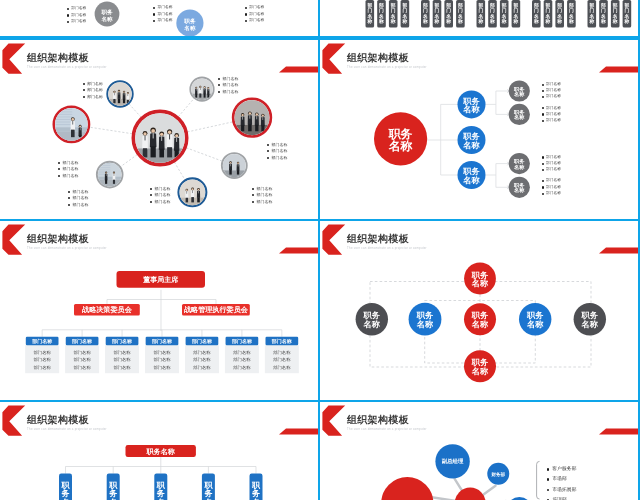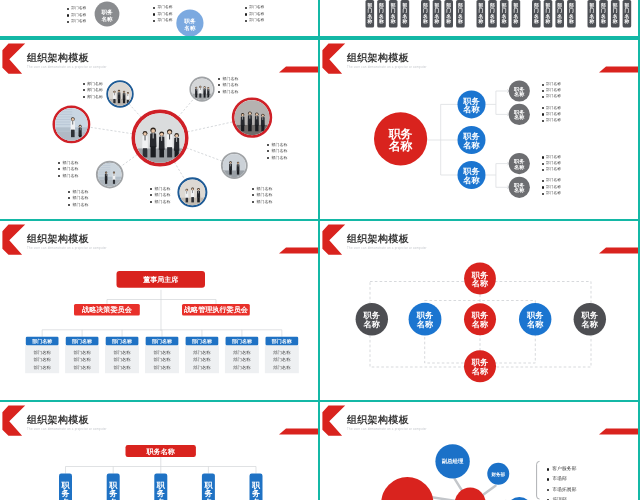--- a/index.html
+++ b/index.html
@@ -1,19 +1,19 @@
 <!DOCTYPE html>
 <html><head>
 <meta charset="utf-8">
 <title>Org Chart Slide Thumbnails</title>
 <style>
   html,body{margin:0;padding:0;}
   body{width:640px;height:500px;background:#f4f5f7;
        font-family:"Liberation Sans",sans-serif;overflow:hidden;}
-  .grid{position:relative;width:640px;height:500px;overflow:hidden;background:#14b8a6;}
+  .grid{position:relative;width:640px;height:500px;overflow:hidden;background:#0ea5e9;}
   .slide{position:absolute;width:318px;height:179px;background:#ffffff;overflow:hidden;}
 
   .hdr-title{position:absolute;font-size:10px;font-weight:bold;color:#3b3b3b;
          letter-spacing:.35px;white-space:nowrap;line-height:1;}
   .hdr-sub{position:absolute;font-size:2.9px;color:#c3c6cb;
             letter-spacing:.22px;white-space:nowrap;line-height:1;}
   svg{position:absolute;left:0;top:0;overflow:visible;}
 </style>
 </head>
 <body>

